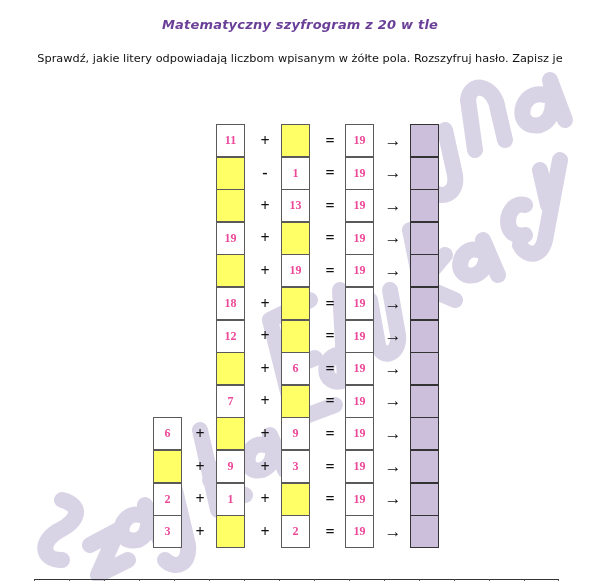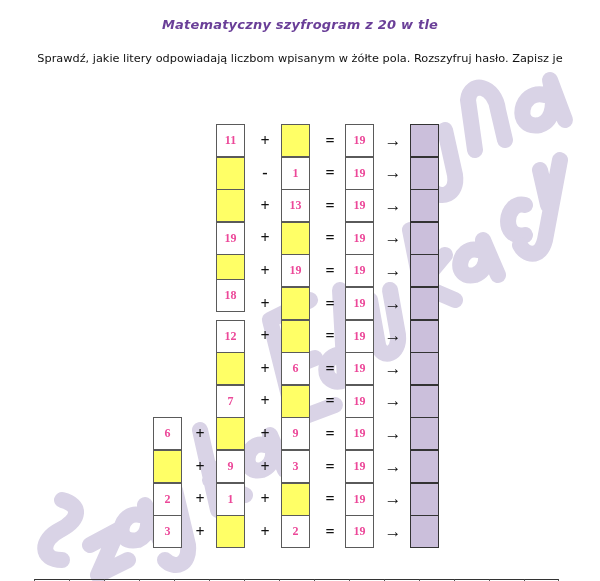--- a/index.html
+++ b/index.html
@@ -120,21 +120,21 @@
     <div class="cell" style="left: 345px; top: 221.8px;">19</div>
     <div class="op arrow" style="left: 383px; top: 221.8px;">→</div>
     <div class="cell purple" style="left: 410px; top: 221.8px;"></div>
     <div class="cell yellow" style="left: 216px; top: 254.4px;"></div>
     <div class="op" style="left: 255px; top: 254.4px;">+</div>
     <div class="cell" style="left: 281px; top: 254.4px;">19</div>
     <div class="op" style="left: 320px; top: 254.4px;">=</div>
     <div class="cell" style="left: 345px; top: 254.4px;">19</div>
     <div class="op arrow" style="left: 383px; top: 254.4px;">→</div>
     <div class="cell purple" style="left: 410px; top: 254.4px;"></div>
-    <div class="cell" style="left: 216px; top: 279px;">18</div>
+    <div class="cell" style="left: 216px; top: 287px;">18</div>
     <div class="op" style="left: 255px; top: 287px;">+</div>
     <div class="cell yellow" style="left: 281px; top: 287px;"></div>
     <div class="op" style="left: 320px; top: 287px;">=</div>
     <div class="cell" style="left: 345px; top: 287px;">19</div>
     <div class="op arrow" style="left: 383px; top: 287px;">→</div>
     <div class="cell purple" style="left: 410px; top: 287px;"></div>
     <div class="cell" style="left: 216px; top: 319.6px;">12</div>
     <div class="op" style="left: 255px; top: 319.6px;">+</div>
     <div class="cell yellow" style="left: 281px; top: 319.6px;"></div>
     <div class="op" style="left: 320px; top: 319.6px;">=</div>

